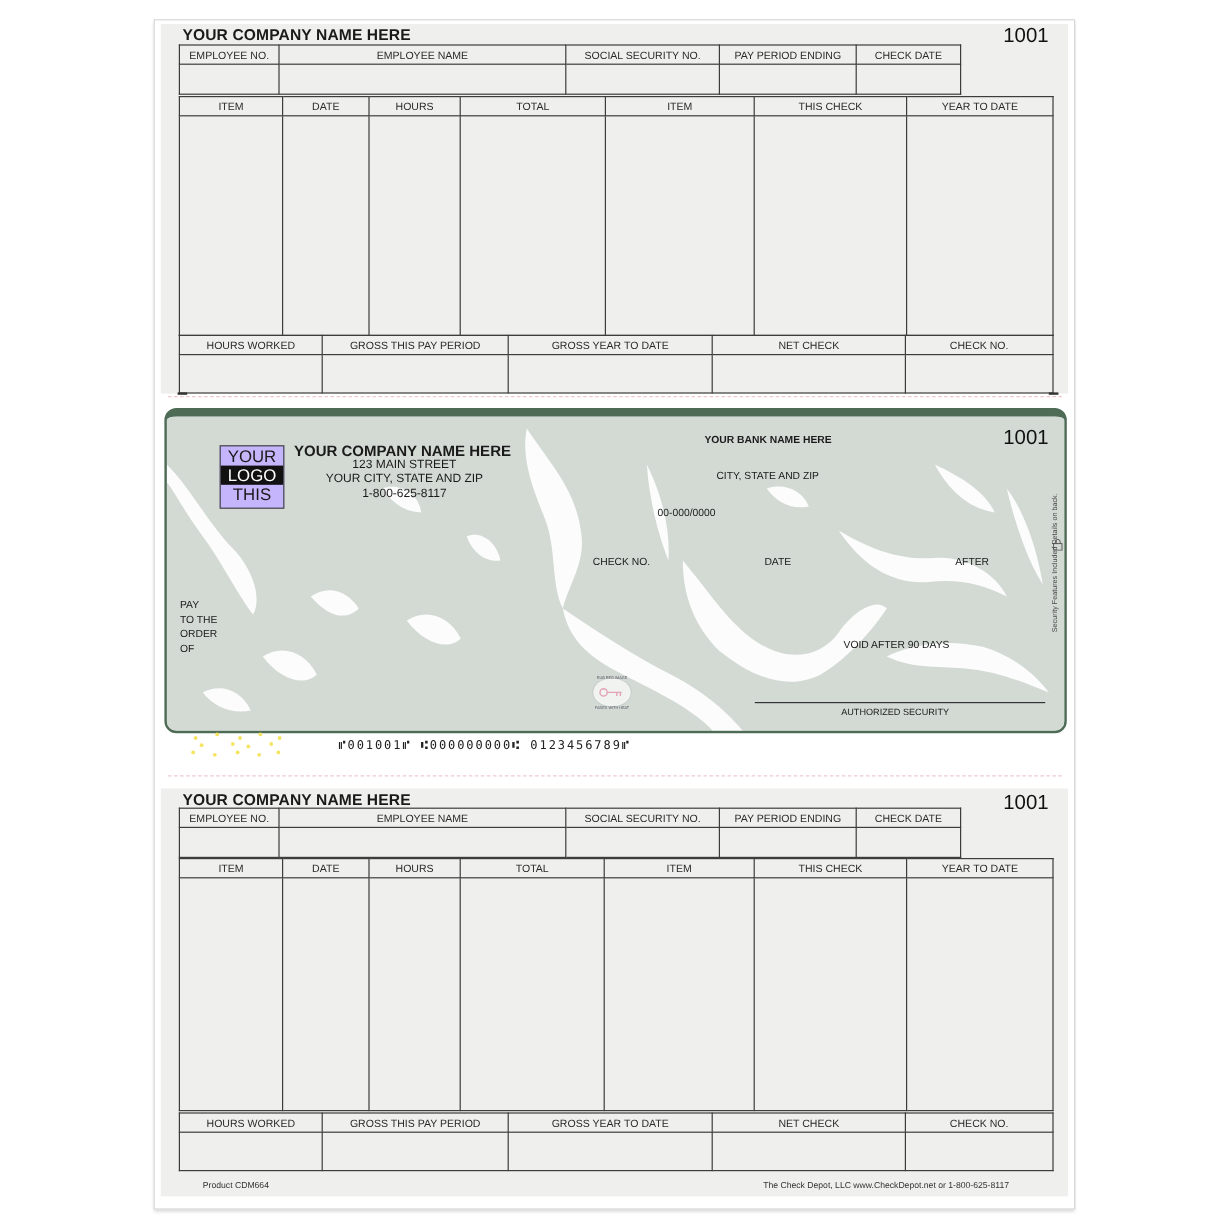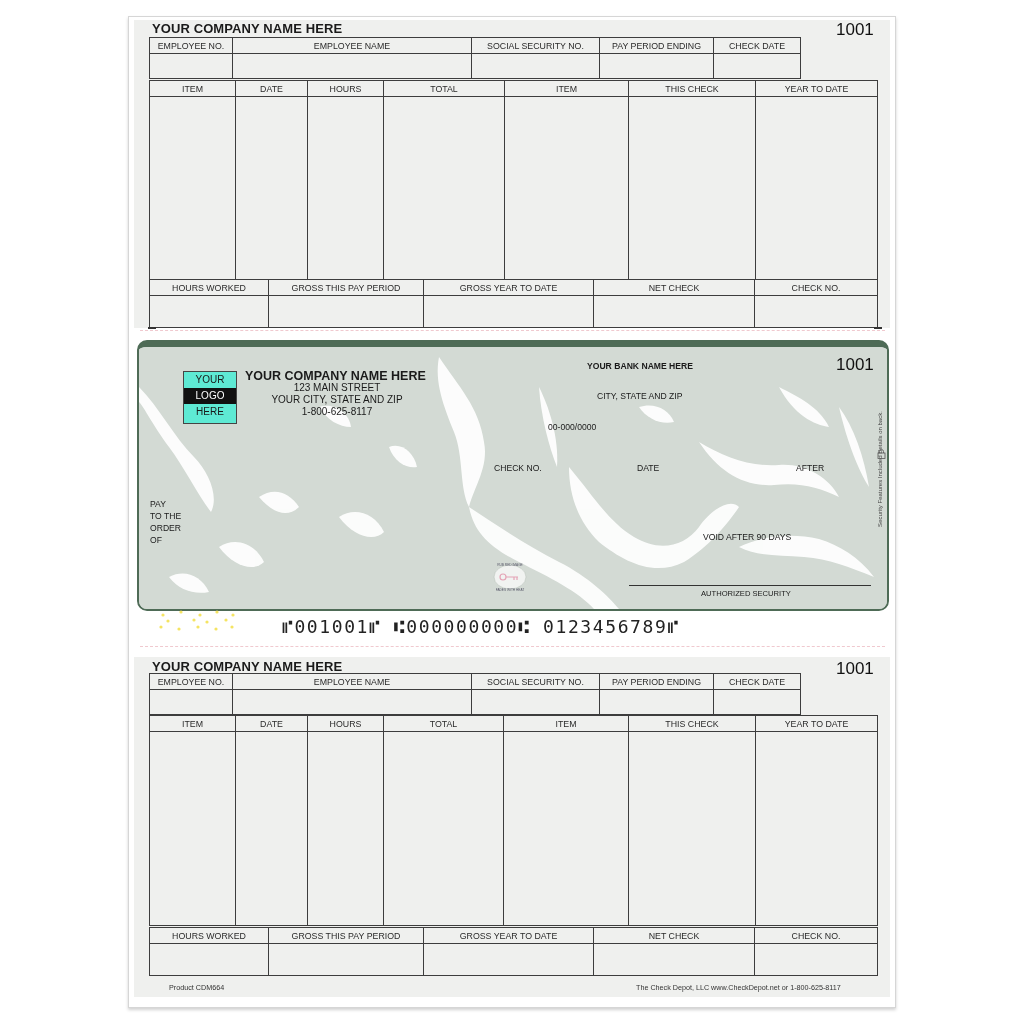--- a/index.html
+++ b/index.html
@@ -20,23 +20,23 @@
   .tick { position:absolute; width:8px; border-top:2px solid #333; }
   
   .check { position:absolute; left:137px; top:340px; width:748px; height:262px; border-radius:10px;
            border:2px solid #4e6b56; border-top:7px solid #4e6b56; overflow:hidden;
            background:#d3dad4; }
   .check svg.bg { position:absolute; left:0; top:0; }
   .banner { position:absolute; left:0; right:0; top:-7px; height:7px; font-size:5.8px; color:#e6efe8;
             font-weight:bold; text-align:right; padding-right:212px; line-height:7px; letter-spacing:0.3px; }
   .ck { position:absolute; font-size:8.6px; color:#1a1a1a; white-space:nowrap; }
   .logo { position:absolute; left:44px; top:24px; width:52px; height:51px; border:1px solid #444;
-          background:#5eead4; text-align:center; font-size:10px; line-height:16px; }
+          background:#c4b5fd; text-align:center; font-size:14px; line-height:16px; }
   .logo .mid { background:#111; color:#fff; }
-  .micr { position:absolute; left:282px; top:616px; font-family:"DejaVu Sans Mono", monospace; font-size:18px;
+  .micr { position:absolute; left:282px; top:616px; font-family:"DejaVu Sans Mono", monospace; font-size:10px;
           letter-spacing:1.6px; color:#222; }
   .dots { position:absolute; left:155px; top:610px; width:85px; height:25px; }
   .side { position:absolute; left:873px; top:398px; width:14px; height:150px; }
   .footer { position:absolute; font-size:7.2px; color:#333; }
 </style>
 </head>
 <body>
 
 <div class="paper"></div>
 
@@ -153,21 +153,21 @@
       <path d="M400 40 C410 60 420 90 418 120 C410 100 402 70 400 40 Z"></path>
       <path d="M30 230 C45 222 62 228 70 245 C55 248 40 243 30 230 Z"></path>
       <path d="M700 60 C715 80 725 110 730 140 C720 125 708 95 700 60 Z"></path>
     </g>
   </svg>
   <div class="banner">THE FACE OF THIS DOCUMENT HAS A COLORED BACKGROUND ON WHITE PAPER</div>
 
   <div class="logo">
     <div>YOUR</div>
     <div class="mid">LOGO</div>
-    <div>HERE</div>
+    <div>THIS</div>
   </div>
 
   <div class="ck" style="left:106px; top:22px; font-size:12.5px; font-weight:bold;">YOUR COMPANY NAME HERE</div>
   <div class="ck" style="left:106px; top:35px; width:184px; text-align:center; font-size:10px;">123 MAIN STREET</div>
   <div class="ck" style="left:106px; top:47px; width:184px; text-align:center; font-size:10px;">YOUR CITY, STATE AND ZIP</div>
   <div class="ck" style="left:106px; top:59px; width:184px; text-align:center; font-size:10px;">1-800-625-8117</div>
 
   <div class="ck" style="left:448px; top:14px; font-weight:bold;">YOUR BANK NAME HERE</div>
   <div class="ck" style="left:458px; top:44px;text-align:right;">CITY, STATE AND ZIP</div>
   <div class="checknum" style="left:697px; top:8px;">1001</div>

